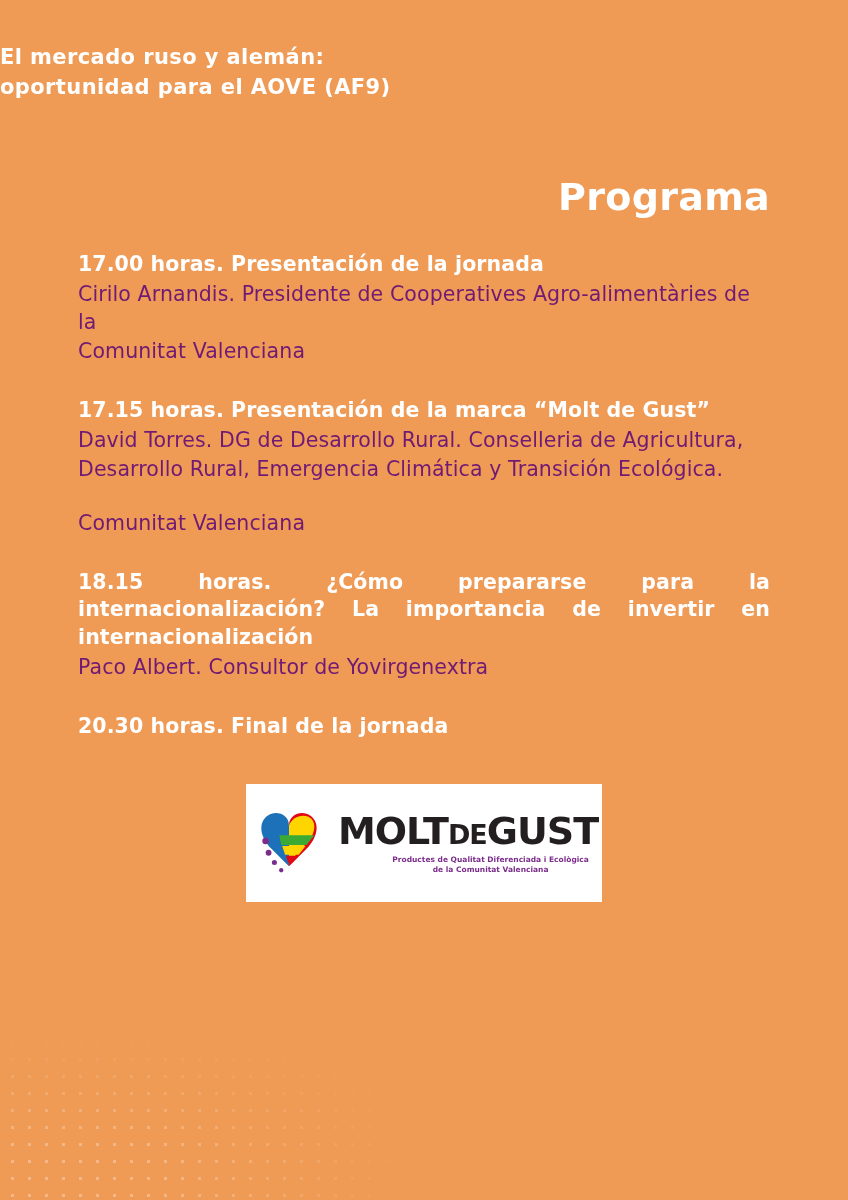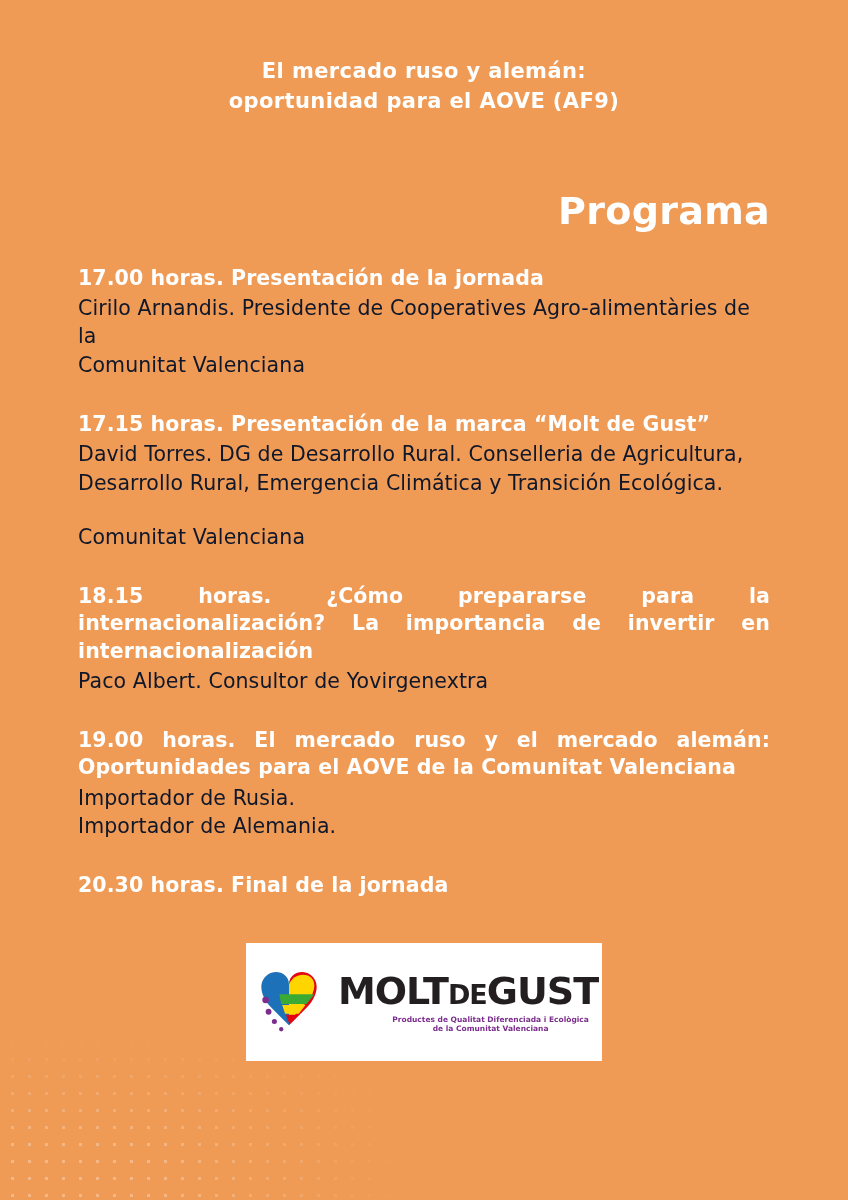--- a/index.html
+++ b/index.html
@@ -29,22 +29,22 @@
     -webkit-mask-image: linear-gradient(to top, rgba(0,0,0,1) 30%, rgba(0,0,0,0) 100%),
                         linear-gradient(to right, rgba(0,0,0,1) 35%, rgba(0,0,0,0) 100%);
     mask-image: linear-gradient(to top, rgba(0,0,0,1) 30%, rgba(0,0,0,0) 100%),
                 linear-gradient(to right, rgba(0,0,0,1) 35%, rgba(0,0,0,0) 100%);
     -webkit-mask-composite: source-in;
     mask-composite: intersect;
     pointer-events: none;
   }
 
   .header {
-    text-align: center;
-    padding-top: 56px;
+    text-align: left;
+    padding-top: 42px;
   }
   .header-line {
     font-size: 21px;
     font-weight: bold;
     letter-spacing: 0.4px;
     line-height: 1.45;
   }
 
   .content {
     padding: 0 78px;
@@ -71,21 +71,21 @@
     margin-top: 32px;
   }
   .block-heading.justify {
     text-align: justify;
     text-align-last: left;
   }
   .block-body {
     font-size: 20.5px;
     font-weight: 400;
     line-height: 1.38;
-    color: #0f172a;
+    color: #701a75;
     letter-spacing: 0.1px;
   }
   .block-body.justify {
     text-align: justify;
     text-align-last: left;
   }
   .block-body .line {
     display: block;
   }
 
@@ -170,27 +170,20 @@
     </div>
   </div>
 
   <div class="block">
     <div class="block-heading justify">18.15 horas. ¿Cómo prepararse para la internacionalización? La importancia de invertir en internacionalización</div>
     <div class="block-body">
       <span class="line">Paco Albert. Consultor de Yovirgenextra</span>
     </div>
   </div>
 
-  <div class="block">
-    <div class="block-heading justify">19.00 horas. El mercado ruso y el mercado alemán: Oportunidades para el AOVE de la Comunitat Valenciana</div>
-    <div class="block-body">
-      <span class="line">Importador de Rusia.</span>
-      <span class="line">Importador de Alemania.</span>
-    </div>
-  </div>
 
   <div class="block">
     <div class="block-heading">20.30 horas. Final de la jornada</div>
   </div>
 
   <div class="logo-wrap">
     <div class="logo-inner">
       <div class="logo-mark">
         <svg viewBox="0 0 80 76" width="78" height="74" aria-hidden="true">
           <g>

